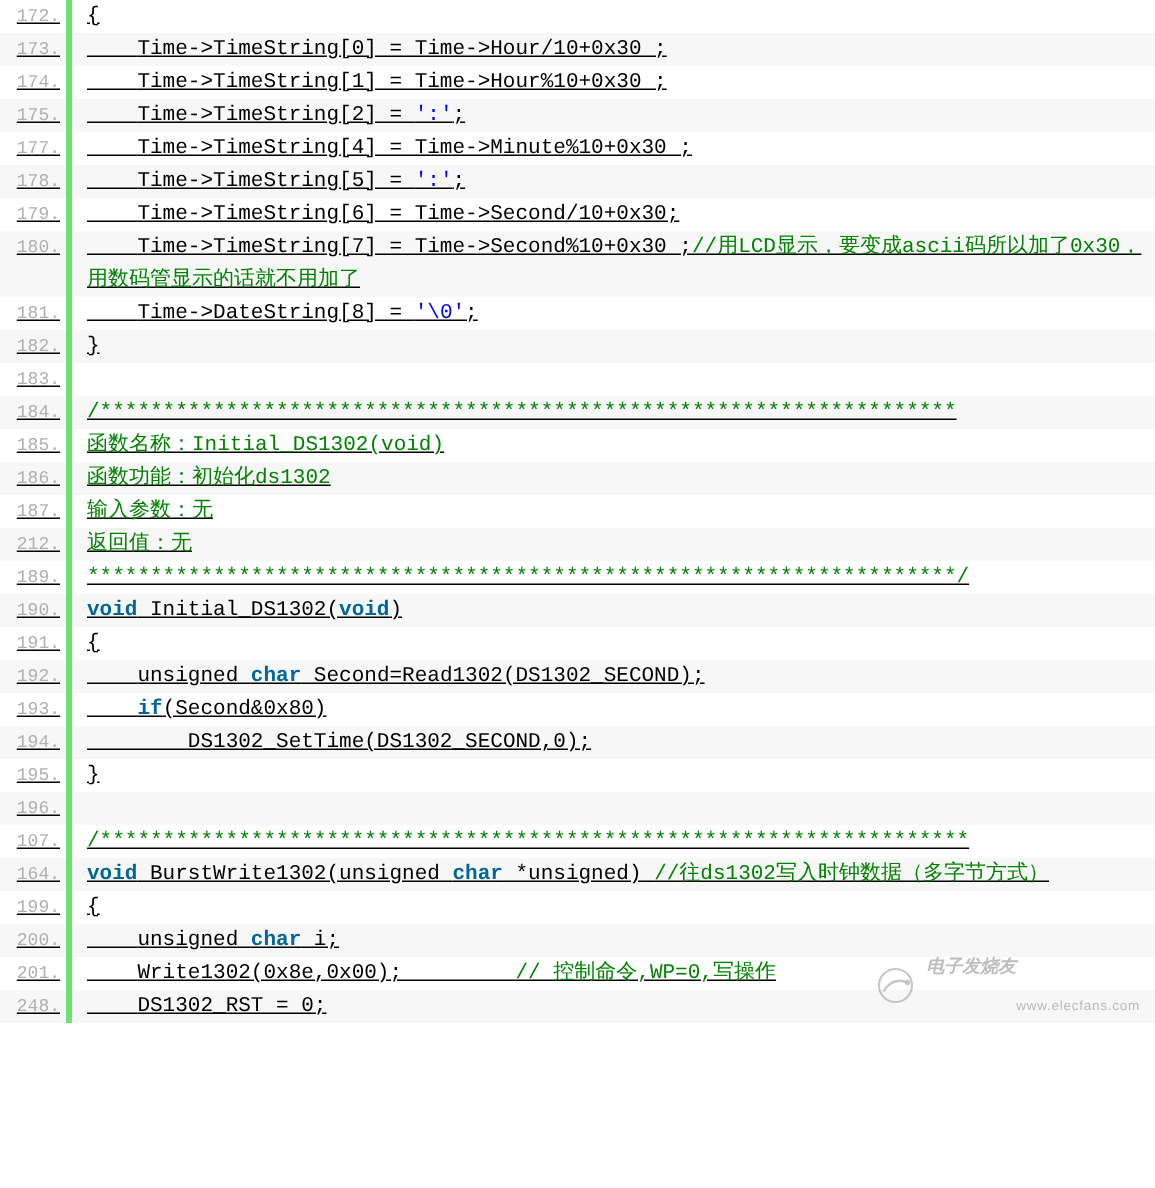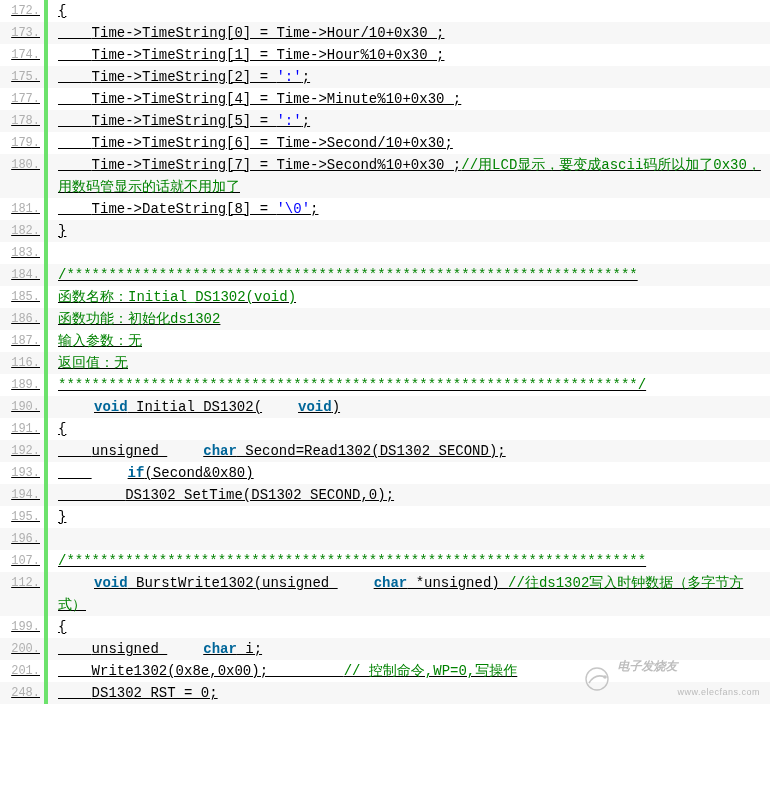--- a/index.html
+++ b/index.html
@@ -38,21 +38,21 @@
     background: #6ce26c;
     align-self: stretch;
   }
   .code {
     padding-left: 10px;
     white-space: pre-wrap;
     word-break: break-all;
     flex: 1;
     color: #000;
   }
-  .kw { color: #006699; font-weight: bold; margin-left: 36px; }
+  .kw { color: #006699; font-weight: bold; }
   .str { color: #0000ff; }
   .comment { color: #008200; }
   .plain { color: #000; }
   .watermark {
     position: absolute;
     bottom: 6px;
     right: 10px;
     display: flex;
     align-items: center;
     opacity: 0.55;
@@ -137,21 +137,21 @@
       <div class="gutter">186.</div>
       <div class="bar"></div>
       <div class="code"><span class="comment">函数功能：初始化ds1302</span></div>
     </div>
     <div class="line">
       <div class="gutter">187.</div>
       <div class="bar"></div>
       <div class="code"><span class="comment">输入参数：无</span></div>
     </div>
     <div class="line">
-      <div class="gutter">116.</div>
+      <div class="gutter">212.</div>
       <div class="bar"></div>
       <div class="code"><span class="comment">返回值：无</span></div>
     </div>
     <div class="line">
       <div class="gutter">189.</div>
       <div class="bar"></div>
       <div class="code"><span class="comment">*********************************************************************/</span></div>
     </div>
     <div class="line">
       <div class="gutter">190.</div>
@@ -187,21 +187,21 @@
       <div class="gutter">196.</div>
       <div class="bar"></div>
       <div class="code"><span class="plain"></span></div>
     </div>
     <div class="line">
       <div class="gutter">107.</div>
       <div class="bar"></div>
       <div class="code"><span class="comment">/*********************************************************************</span></div>
     </div>
     <div class="line">
-      <div class="gutter">112.</div>
+      <div class="gutter">164.</div>
       <div class="bar"></div>
       <div class="code"><span class="kw">void</span><span class="plain"> BurstWrite1302(unsigned </span><span class="kw">char</span><span class="plain"> *unsigned) </span><span class="comment">//往ds1302写入时钟数据（多字节方式）</span></div>
     </div>
     <div class="line">
       <div class="gutter">199.</div>
       <div class="bar"></div>
       <div class="code"><span class="plain">{</span></div>
     </div>
     <div class="line">
       <div class="gutter">200.</div>

